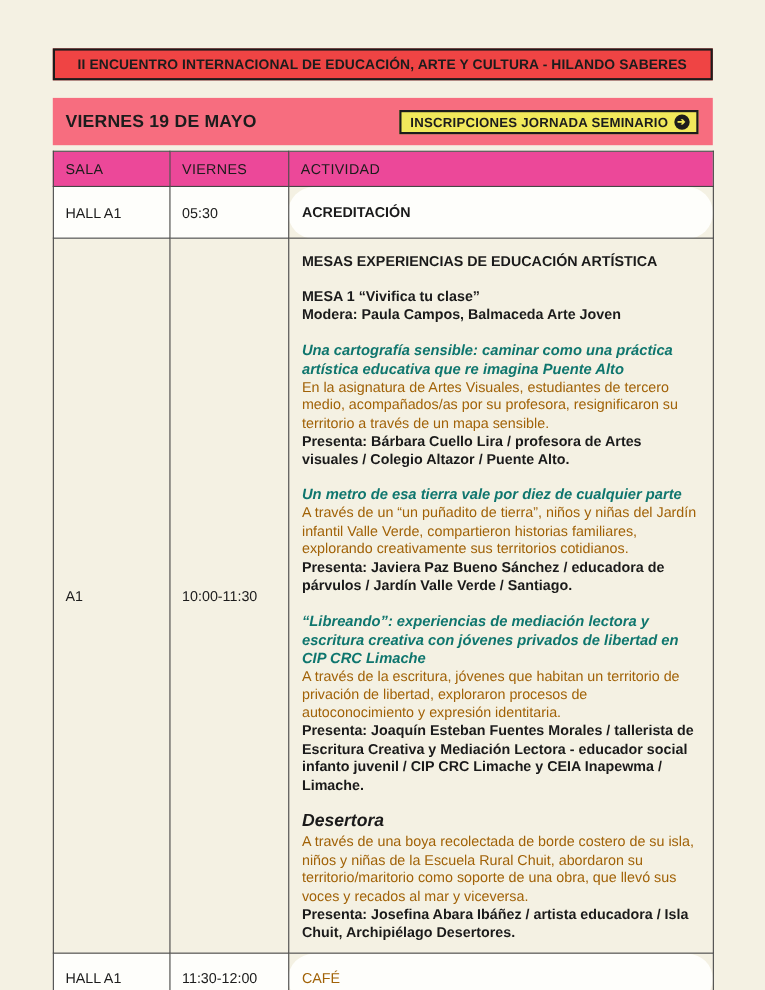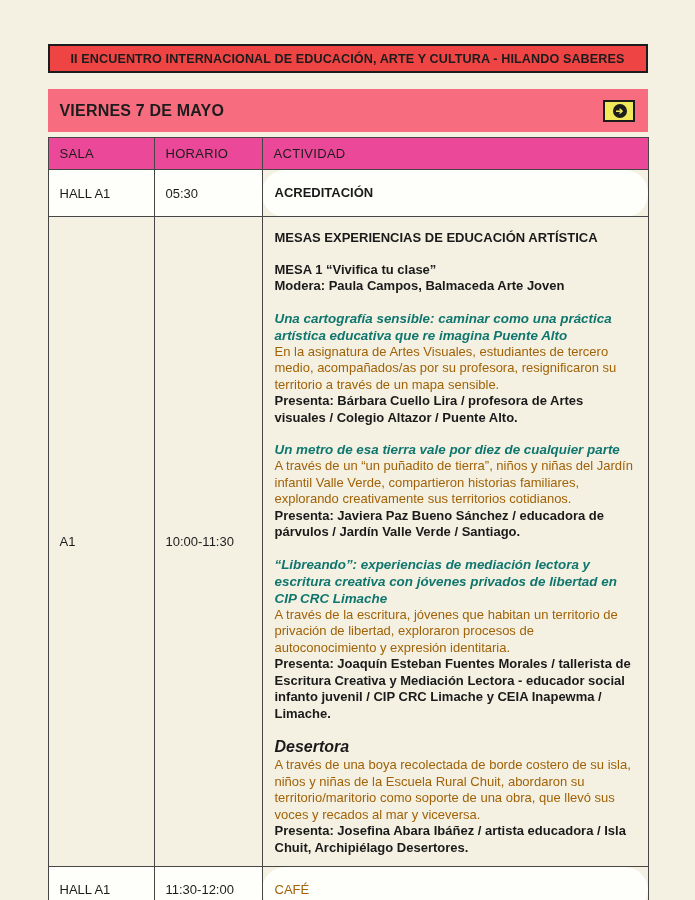--- a/index.html
+++ b/index.html
@@ -100,36 +100,37 @@
 </head>
 <body>
 
 <div class="page">
 
   <div class="title-box">
     <span>II ENCUENTRO INTERNACIONAL DE EDUCACIÓN, ARTE Y CULTURA - HILANDO SABERES</span>
   </div>
 
   <div class="day-banner">
-    <span class="day-title">VIERNES 7 DE MAYO</span>
+    <span class="day-title">VIERNES 19 DE MAYO</span>
     <a class="insc-button">
+      <span>INSCRIPCIONES JORNADA SEMINARIO</span>
       <span class="arrow-icon">➔</span>
     </a>
   </div>
 
   <table class="schedule">
     <colgroup>
       <col class="c-sala">
         <col class="c-hora">
         <col class="c-act">
     </colgroup>
     <thead>
       <tr>
         <th>SALA</th>
-        <th>HORARIO</th>
+        <th>VIERNES</th>
         <th>ACTIVIDAD</th>
       </tr>
     </thead>
     <tbody>
         <tr class="simple">
           <td>HALL A1</td>
           <td>05:30</td>
           <td class="actividad">
             <p class="block bold">ACREDITACIÓN</p>
           </td>

